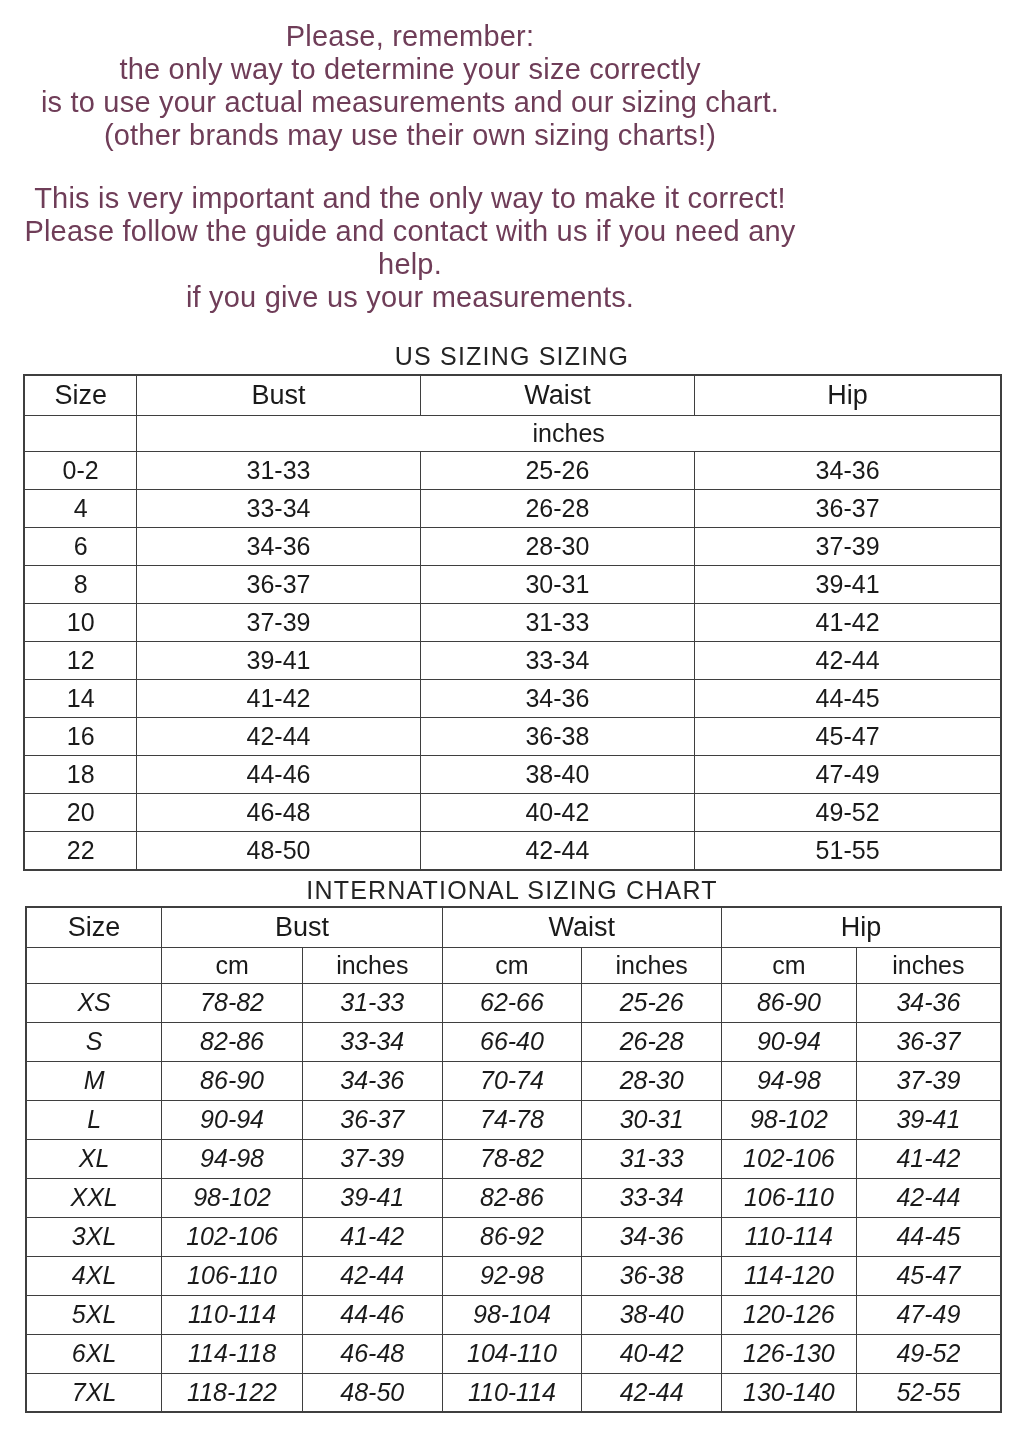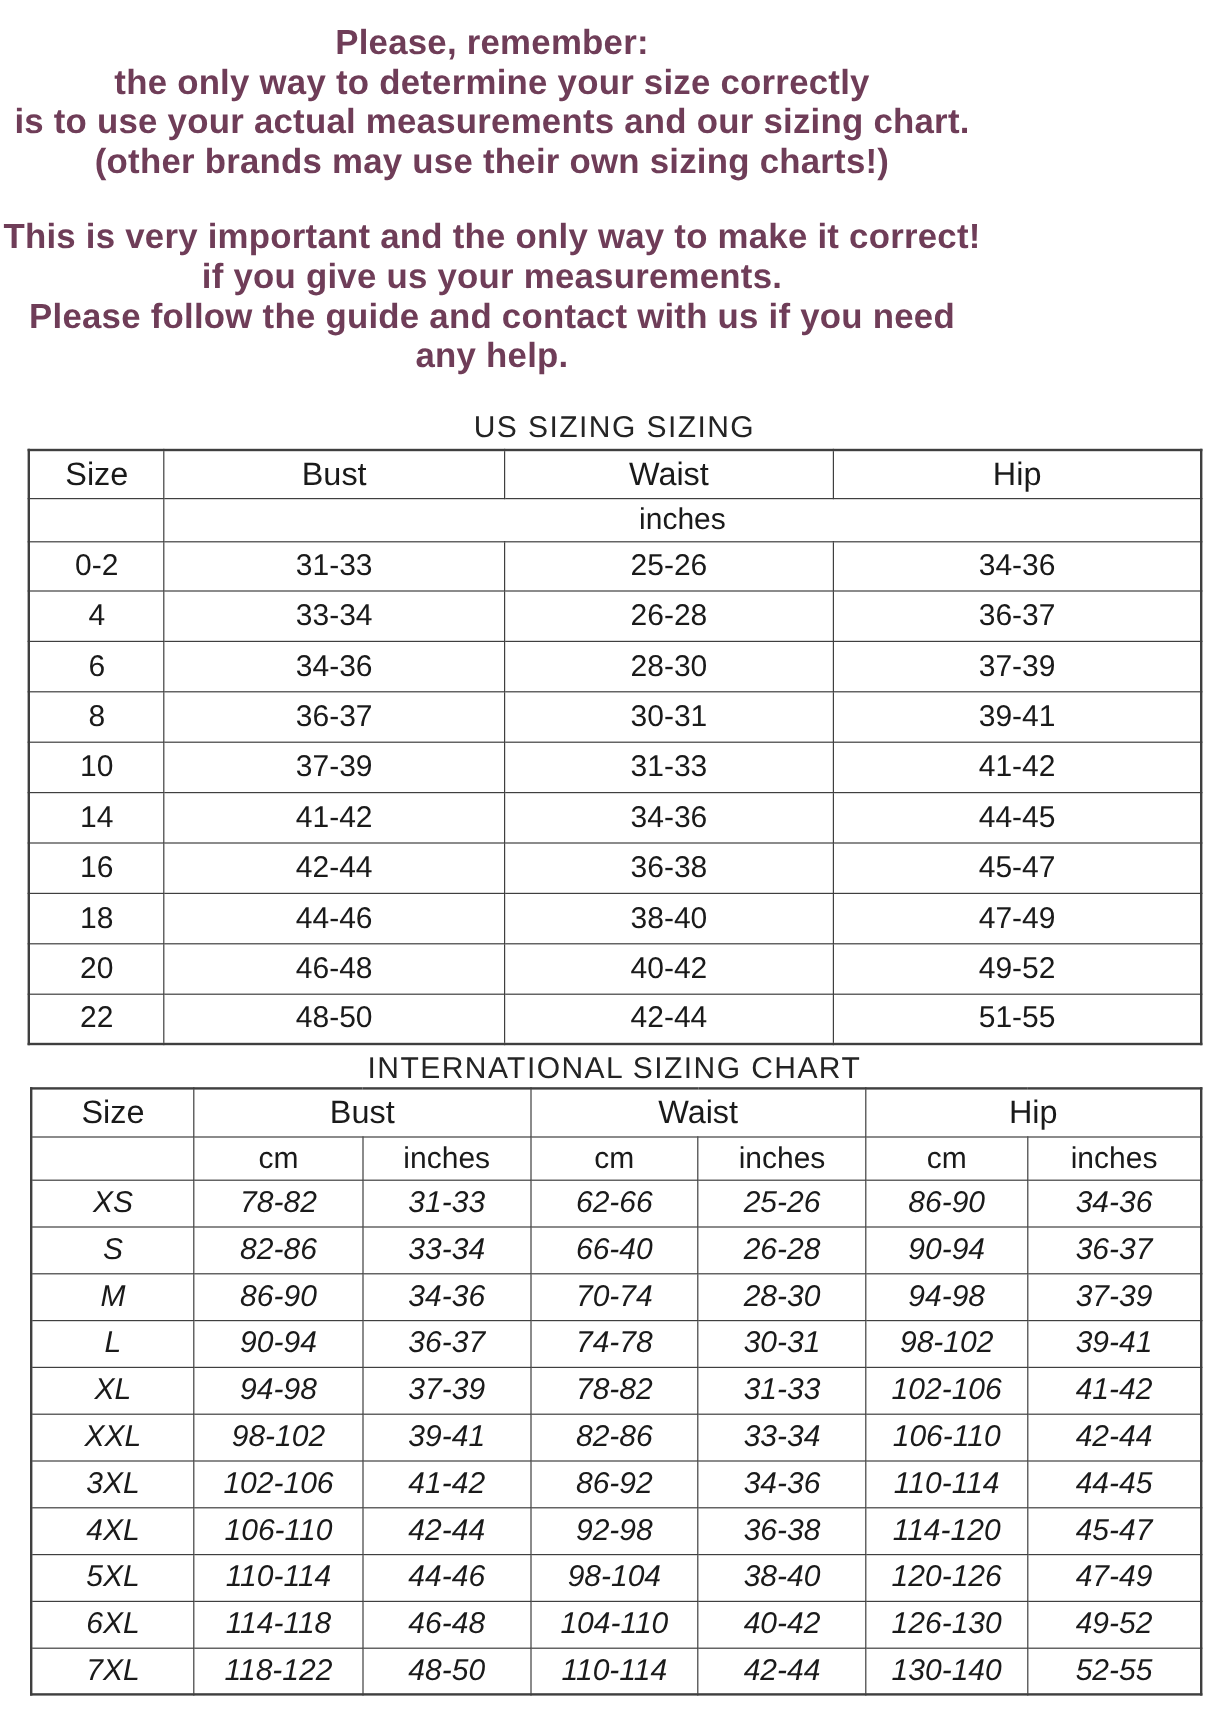--- a/index.html
+++ b/index.html
@@ -16,21 +16,21 @@
   }
   .intro {
     position: absolute;
     top: 20px;
     left: 0;
     width: 820px;
     text-align: center;
     color: #6f3d58;
     font-size: 29px;
     line-height: 33px;
-    font-weight: 700;
+    font-weight: 400;
     letter-spacing: 0.2px;
   }
   .intro .para2 {
     margin-top: 30px;
   }
   .chart-title {
     position: absolute;
     left: 0;
     width: 1024px;
     text-align: center;
@@ -84,22 +84,22 @@
 
 <div class="intro">
   <div class="para1">
     <div>Please, remember:</div>
     <div>the only way to determine your size correctly</div>
     <div>is to use your actual measurements and our sizing chart.</div>
     <div>(other brands may use their own sizing charts!)</div>
   </div>
   <div class="para2">
     <div>This is very important and the only way to make it correct!</div>
+    <div>Please follow the guide and contact with us if you need any help.</div>
     <div>if you give us your measurements.</div>
-    <div>Please follow the guide and contact with us if you need any help.</div>
   </div>
 </div>
 
 <div id="us-title" class="chart-title">US SIZING SIZING</div>
 
 <table id="us-table">
   <colgroup>
     <col style="width:11.55%">
     <col style="width:29.0%">
     <col style="width:28.1%">
@@ -140,20 +140,26 @@
         <td>8</td>
         <td>36-37</td>
         <td>30-31</td>
         <td>39-41</td>
       </tr>
       <tr>
         <td>10</td>
         <td>37-39</td>
         <td>31-33</td>
         <td>41-42</td>
+      </tr>
+      <tr>
+        <td>12</td>
+        <td>39-41</td>
+        <td>33-34</td>
+        <td>42-44</td>
       </tr>
       <tr>
         <td>14</td>
         <td>41-42</td>
         <td>34-36</td>
         <td>44-45</td>
       </tr>
       <tr>
         <td>16</td>
         <td>42-44</td>

